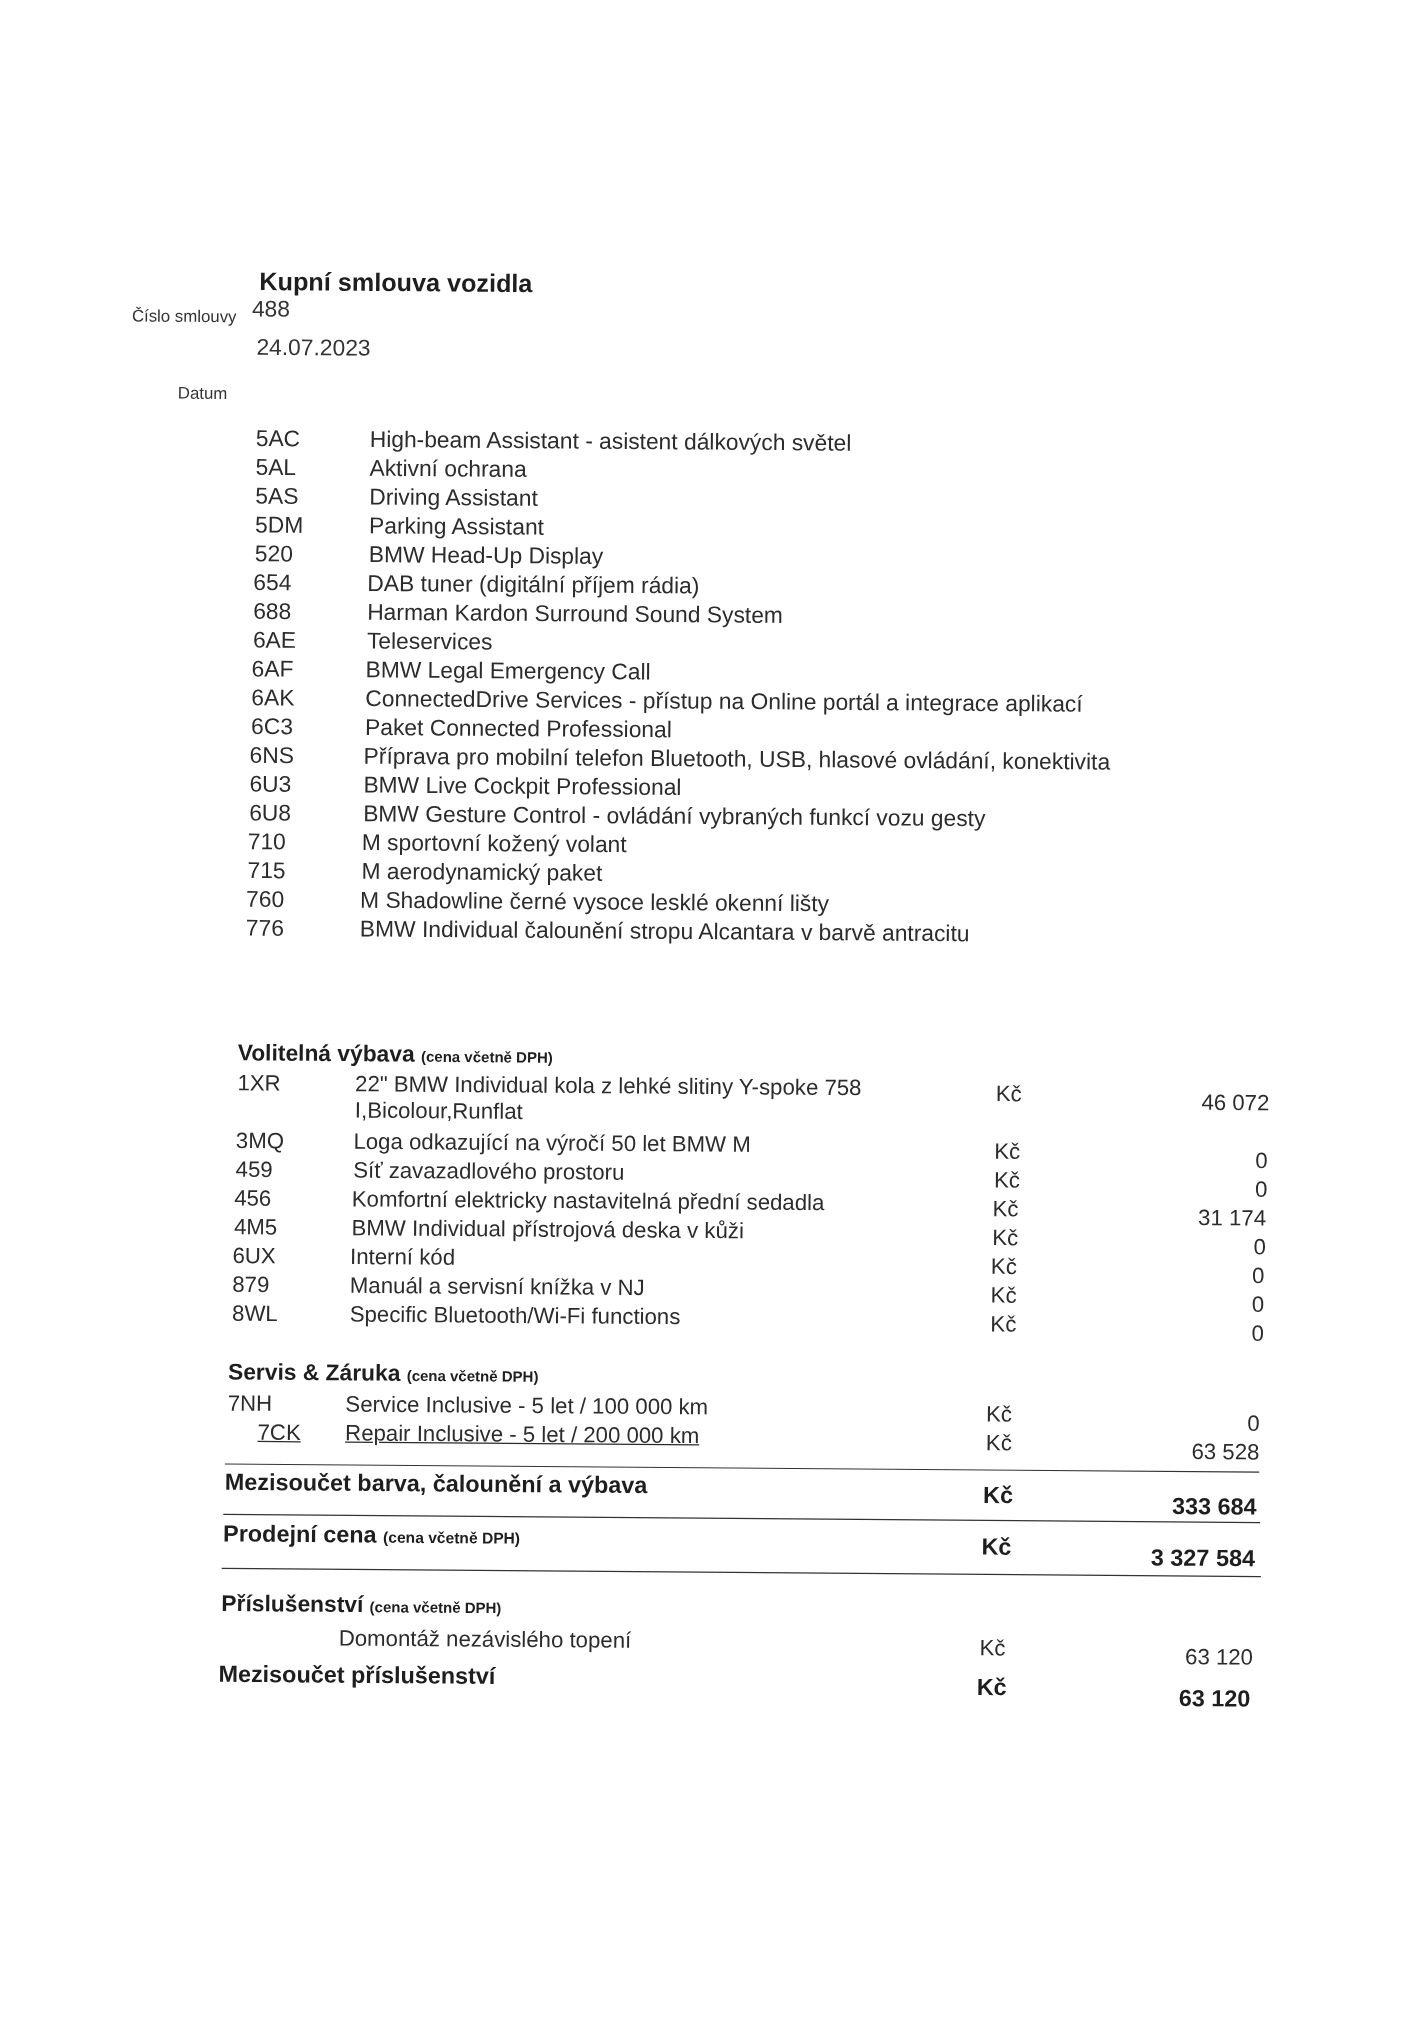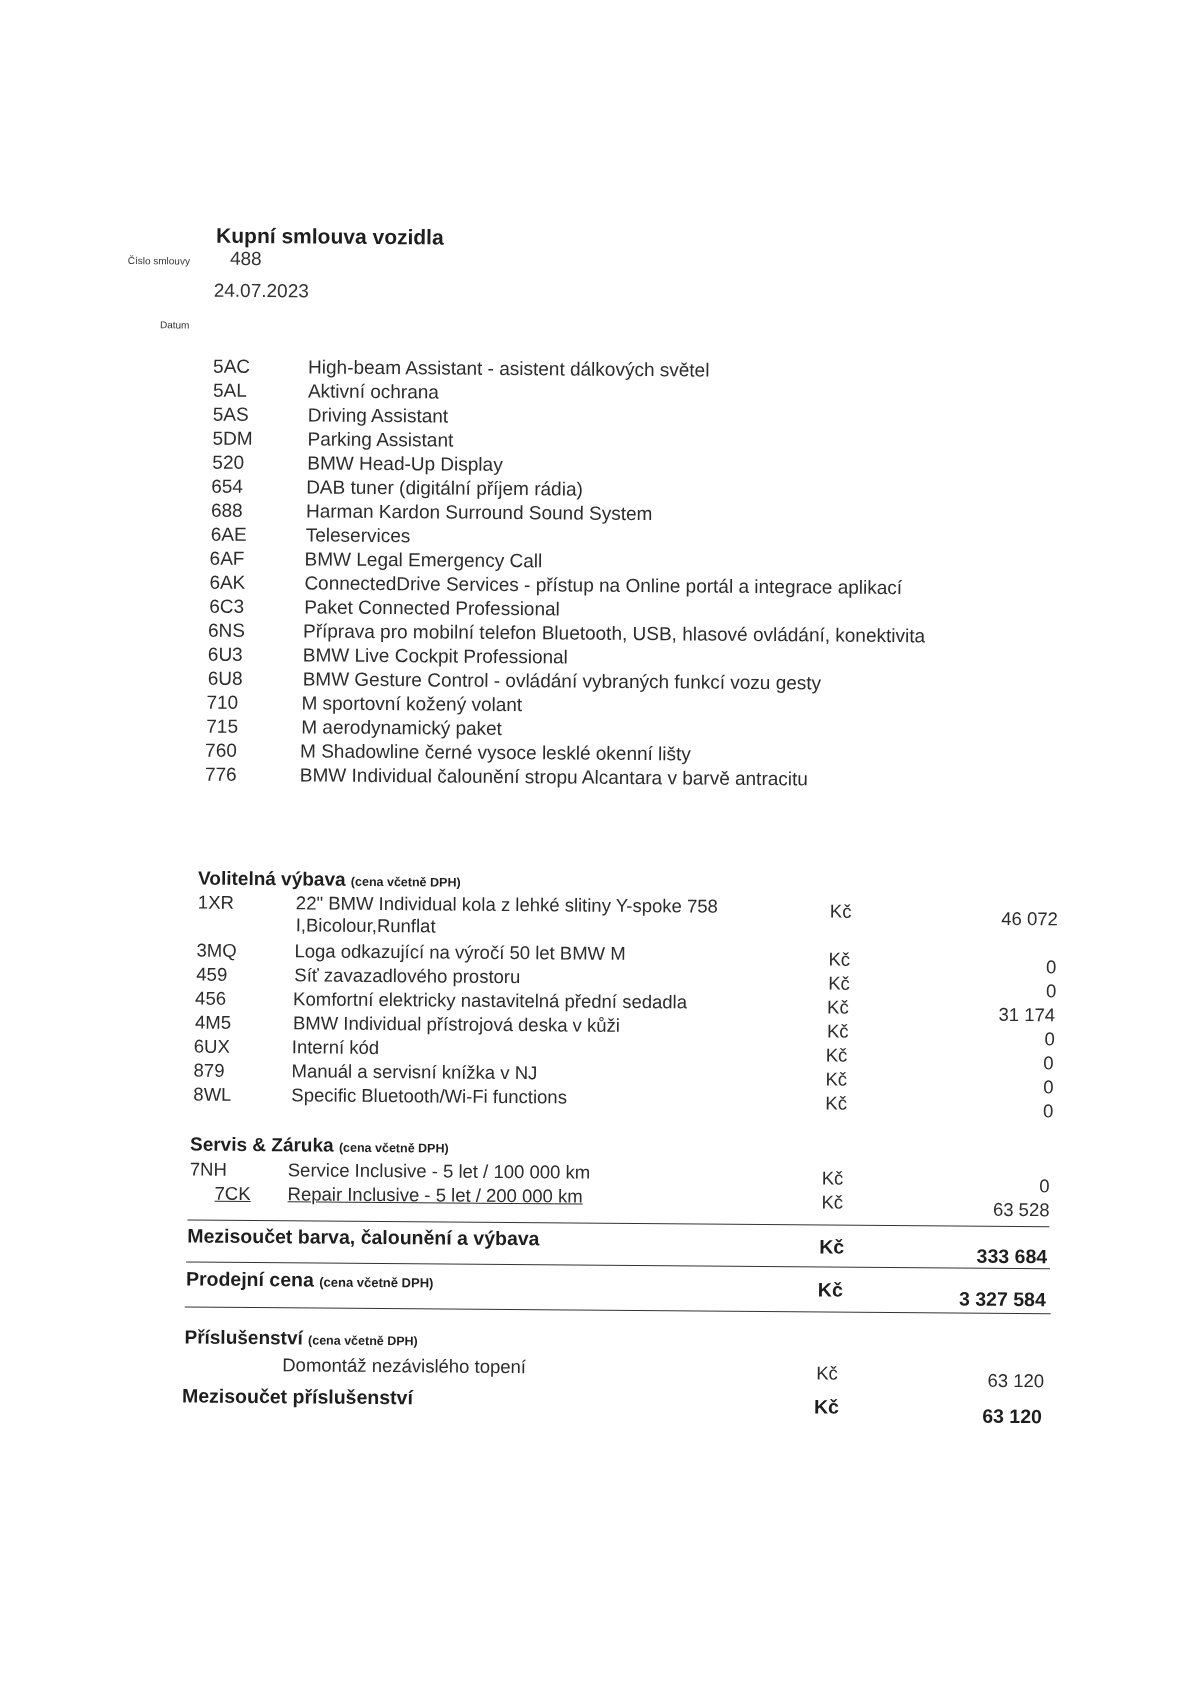--- a/index.html
+++ b/index.html
@@ -3,21 +3,21 @@
   <meta charset="utf-8">
   <style>
     html, body { margin: 0; padding: 0; background: #ffffff; }
     body {
       width: 1190px; height: 1683px; position: relative; overflow: hidden;
       font-family: "Liberation Sans", sans-serif; color: #2a2a2a;
     }
     .page { position: absolute; inset: 0; transform: rotate(0.45deg); transform-origin: 0 0; }
     .abs { position: absolute; white-space: nowrap; }
     .title { left: 218px; top: 222px; font-size: 21px; font-weight: bold; color: #1e1e1e; }
-    .meta-label { font-size: 10px; color: #333; text-align: right; width: 80px; }
+    .meta-label { font-size: 14px; color: #333; text-align: right; width: 80px; }
     .meta-value { font-size: 19px; color: #333; }
     .std-row { position: absolute; font-size: 19px; color: #2c2c2c; }
     .std-row .code { position: absolute; left: 0; }
     .std-row .desc { position: absolute; left: 95px; white-space: nowrap; }
     .section-title { font-size: 19px; font-weight: bold; color: #1e1e1e; }
     .section-title .sub { font-size: 12.5px; }
     .opt-row { position: absolute; font-size: 18.5px; color: #2c2c2c; width: 860px; height: 22px; }
     .opt-row .code { position: absolute; left: 0; }
     .opt-row .desc { position: absolute; left: 98px; white-space: nowrap; line-height: 22px; }
     .opt-row .cur { position: absolute; left: 632px; top: 4px; }
@@ -30,21 +30,21 @@
     .rule { position: absolute; height: 0; border-top: 1.6px solid #333; }
     .rule.thin { border-top-width: 1.2px; }
   </style>
 </head>
 <body>
 
 <div class="page">
 
   <div class="abs title">Kupní smlouva vozidla</div>
   <div class="abs meta-label" style="left:112px; top:254px;">Číslo smlouvy</div>
-  <div class="abs meta-value" style="left:232px; top:246px;">488</div>
+  <div class="abs meta-value" style="left:212px; top:246px;">488</div>
   <div class="abs meta-label" style="left:112px; top:278px;margin-top:40px;">Datum</div>
   <div class="abs meta-value" style="left:216px; top:278px;">24.07.2023</div>
 
   <div>
     <div class="std-row" style="left:216px; top:354px;">
         <span class="code">5AC</span>
         <span class="desc">High-beam Assistant - asistent dálkových světel</span>
       </div>
     <div class="std-row" style="left:216px; top:378px;">
         <span class="code">5AL</span>

